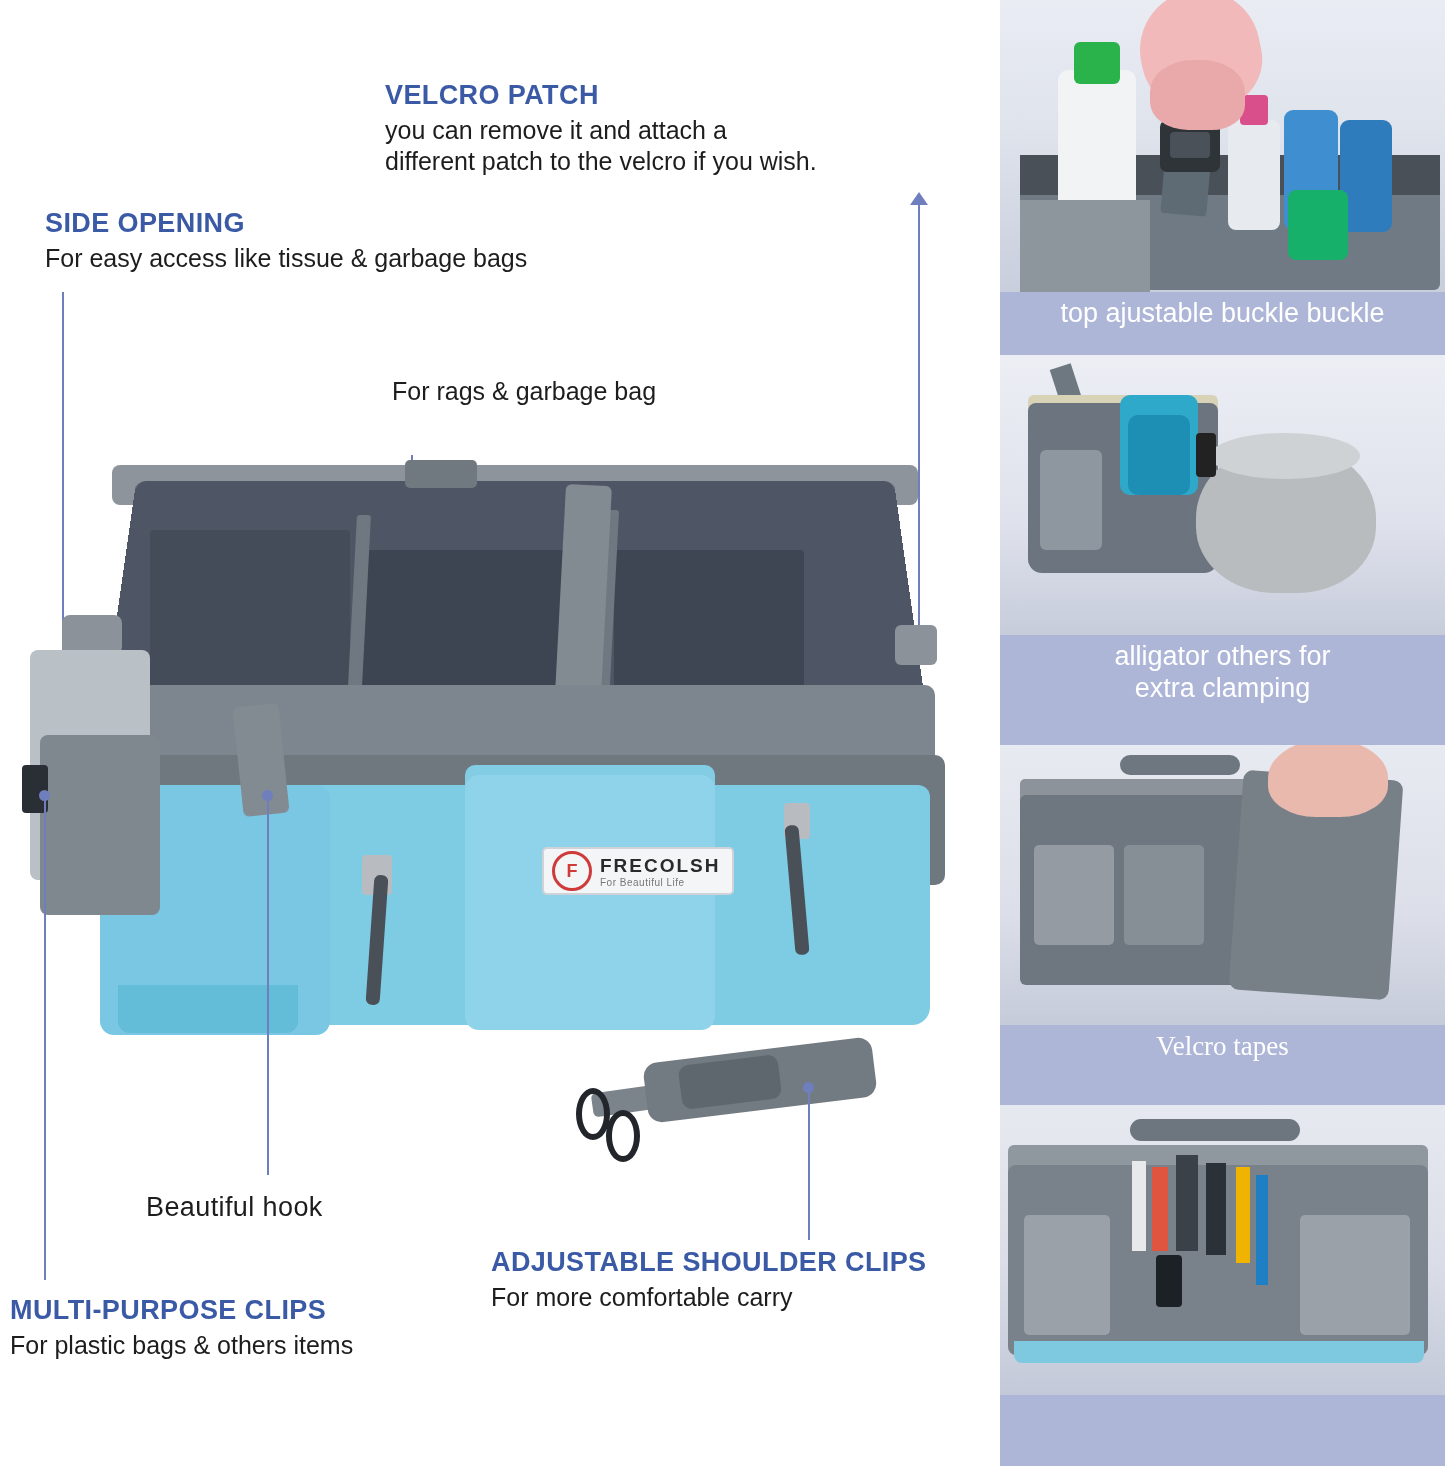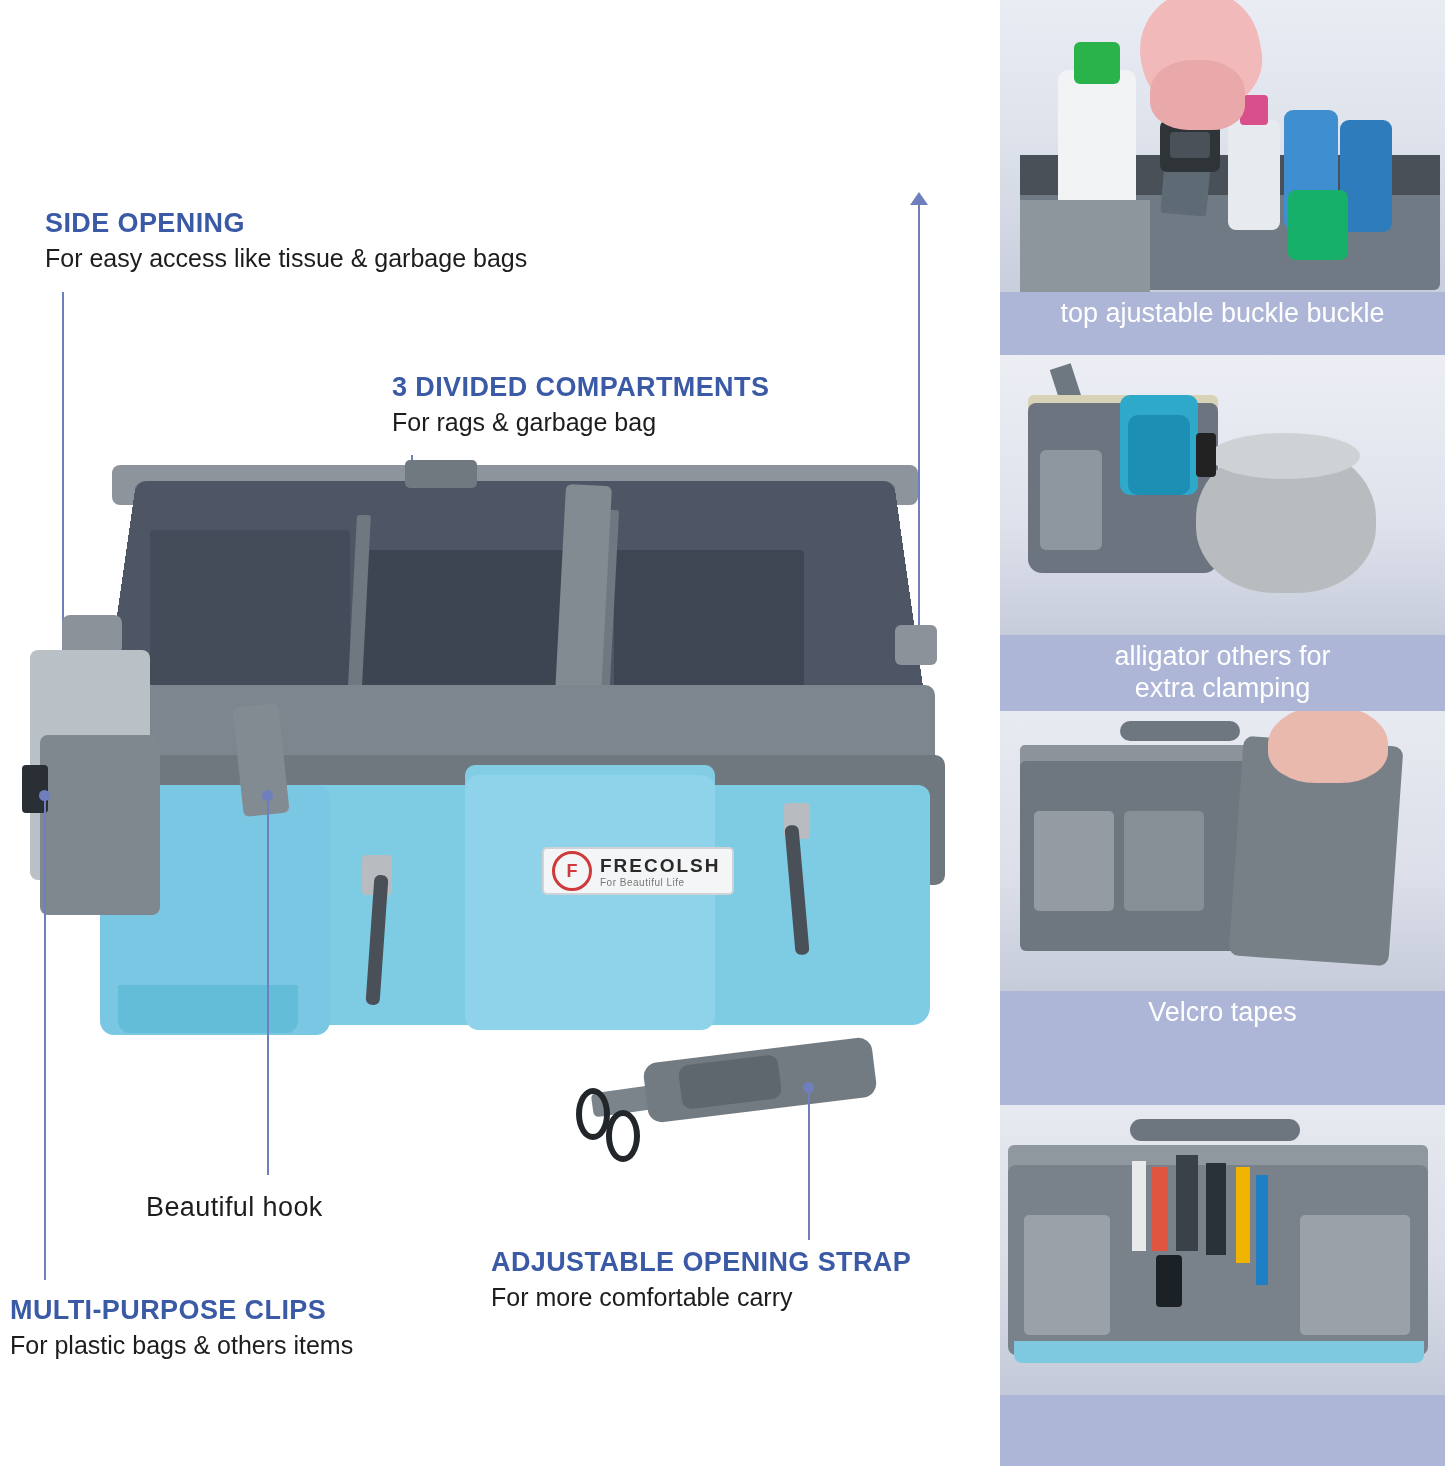--- a/index.html
+++ b/index.html
@@ -348,34 +348,40 @@
   }
 
 </style>
 </head>
 <body>
 
 <div class="page">
 
   <div class="left-area">
 
+    <div class="callout c-velcro">
+      <div class="title">VELCRO PATCH</div>
+      <div class="desc">
+        <div>you can remove it and attach a</div>
+        <div>different patch to the velcro if you wish.</div>
+      </div>
+    </div>
     <div class="line vline" style="left:918px; top:205px; height:660px;"></div>
     <div class="arrow-up" style="left:910px; top:192px;"></div>
     <div class="line hline" style="left:715px; top:863px; width:205px;"></div>
     <div class="dot" style="left:708px; top:858px;"></div>
 
     <div class="callout c-side">
       <div class="title">SIDE OPENING</div>
       <div class="desc">For easy access like tissue &amp; garbage bags</div>
     </div>
     <div class="line vline" style="left:62px; top:292px; height:500px;"></div>
     <div class="dot" style="left:57px; top:788px;"></div>
 
     <div class="callout c-compart">
-      <div class="title">3 DIVIDED COMPARTMENTS</div>
       <div class="desc">For rags &amp; garbage bag</div>
     </div>
     <div class="line vline" style="left:411px; top:455px; height:290px;"></div>
     <div class="dot" style="left:406px; top:740px;"></div>
 
     <div class="product">
       <div class="ph prod-rim"></div>
       <div class="ph prod-body-top"></div>
       <div class="ph inner-wall-c"></div>
       <div class="ph inner-wall-a"></div>
@@ -426,21 +432,21 @@
 
     <div class="shoulder">
       <div class="sh-web"></div>
       <div class="sh-pad"></div>
       <div class="sh-pad-in"></div>
       <div class="sh-hook1"></div>
       <div class="sh-hook2"></div>
     </div>
 
     <div class="callout c-strap">
-      <div class="title">ADJUSTABLE OPENING STRAP</div>
+      <div class="title">ADJUSTABLE SHOULDER CLIPS</div>
       <div class="desc">For more comfortable carry</div>
     </div>
     <div class="line vline" style="left:808px; top:1090px; height:150px;"></div>
     <div class="dot" style="left:803px; top:1082px;"></div>
 
   </div>
 
   <div class="side-panel">
 
     <div class="panel-item" style="top:0;">
@@ -478,21 +484,21 @@
         <div class="p2-sack"></div>
         <div class="p2-sack2"></div>
         <div class="p2-clip"></div>
       </div>
       <div class="panel-caption">
         <div>alligator others for</div>
         <div>extra clamping</div>
       </div>
     </div>
 
-    <div class="panel-item" style="top:711px;">
+    <div class="panel-item" style="top:745px;font-family:Liberation Serif, serif;">
       <div class="panel-photo" style="height:280px;">
         <div class="p3-bg"></div>
         <div class="p3-handle"></div>
         <div class="p3-bag-top"></div>
         <div class="p3-bag"></div>
         <div class="p3-pocket"></div>
         <div class="p3-pocket2"></div>
         <div class="p3-flap"></div>
         <div class="p3-hand"></div>
       </div>

